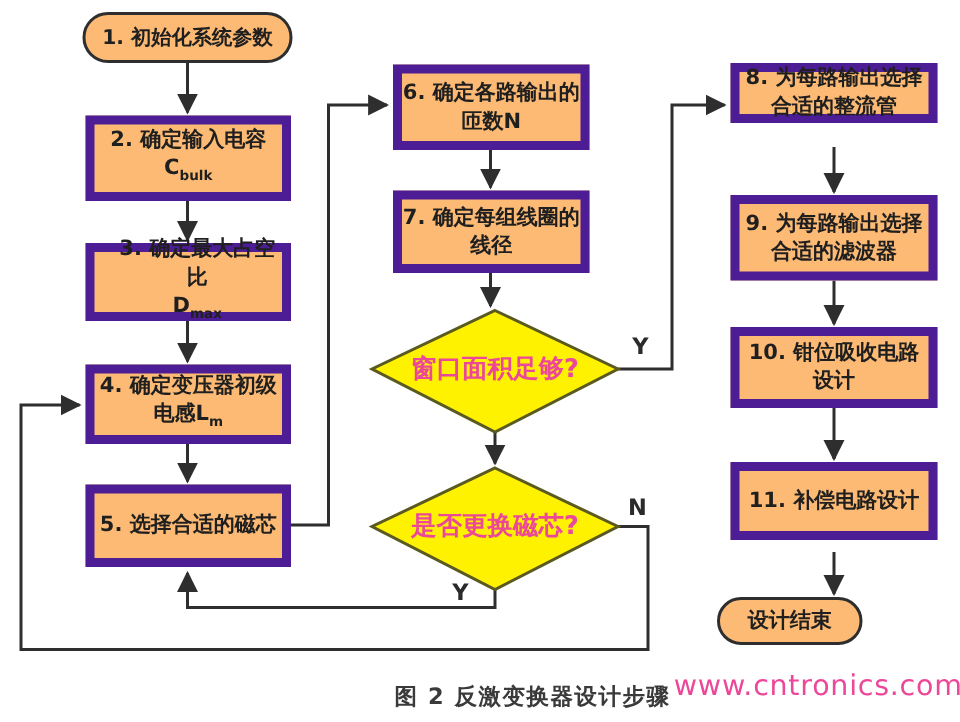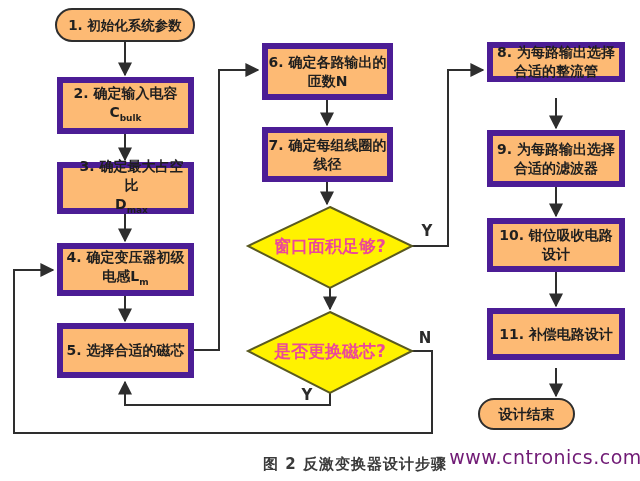--- a/index.html
+++ b/index.html
@@ -45,21 +45,21 @@
   .b-y1{left:417px;top:222px;}
   .b-n2{left:415px;top:329px;}
   .b-y2{left:297px;top:386px;}
   .caption{
     position:absolute;left:255px;top:455px;width:200px;text-align:center;
     color:#3a3a3a;font-size:15px;font-weight:bold;letter-spacing:1px;
     background:transparent;border:none;
   }
   .watermark{
     position:absolute;left:453px;top:448px;width:185px;text-align:center;
-    color:#701a75;font-size:19px;font-weight:normal;letter-spacing:0.5px;
+    color:#ec4899;font-size:19px;font-weight:normal;letter-spacing:0.5px;
     background:transparent;border:none;
   }
 </style>
 </head>
 <body>
 
 <div class="canvas">
 
   <svg class="svg-layer" width="640" height="481" viewBox="0 0 640 481" xmlns="http://www.w3.org/2000/svg">
     <defs>

